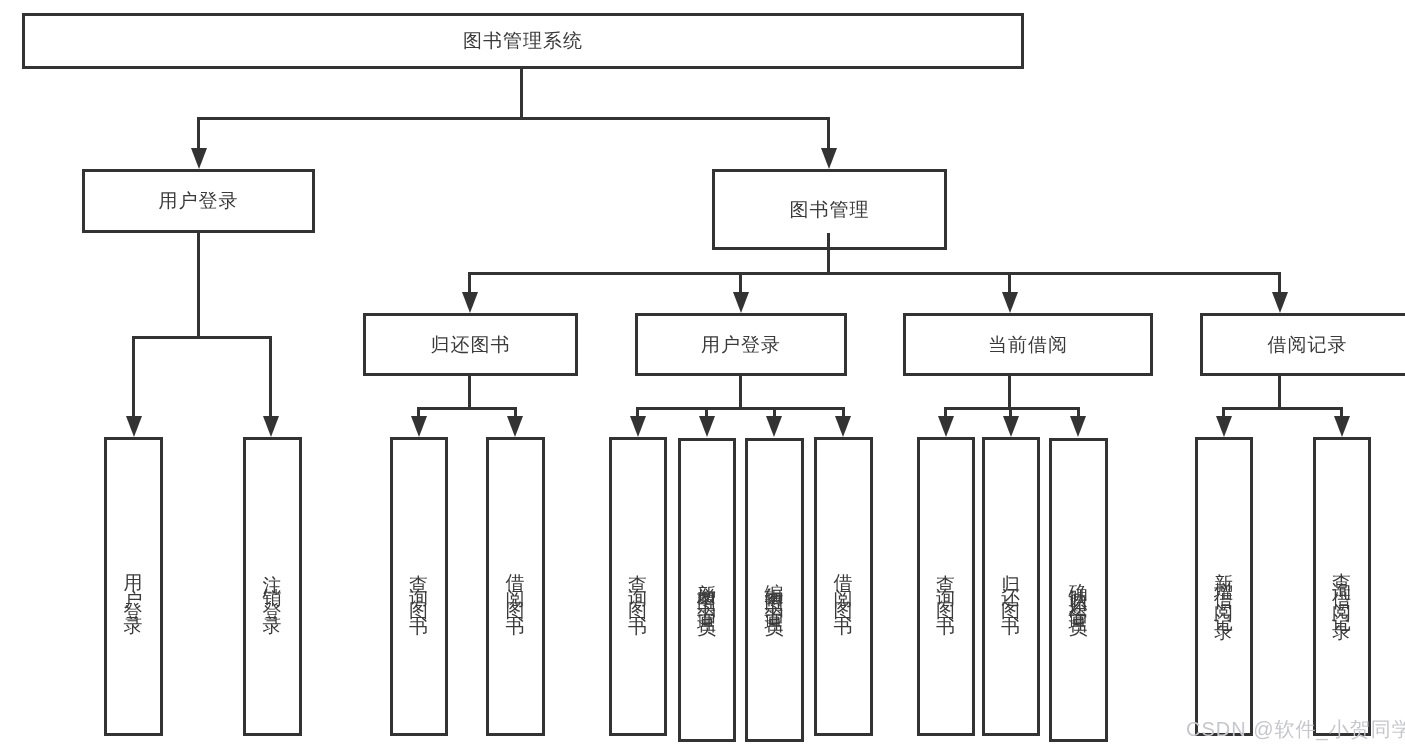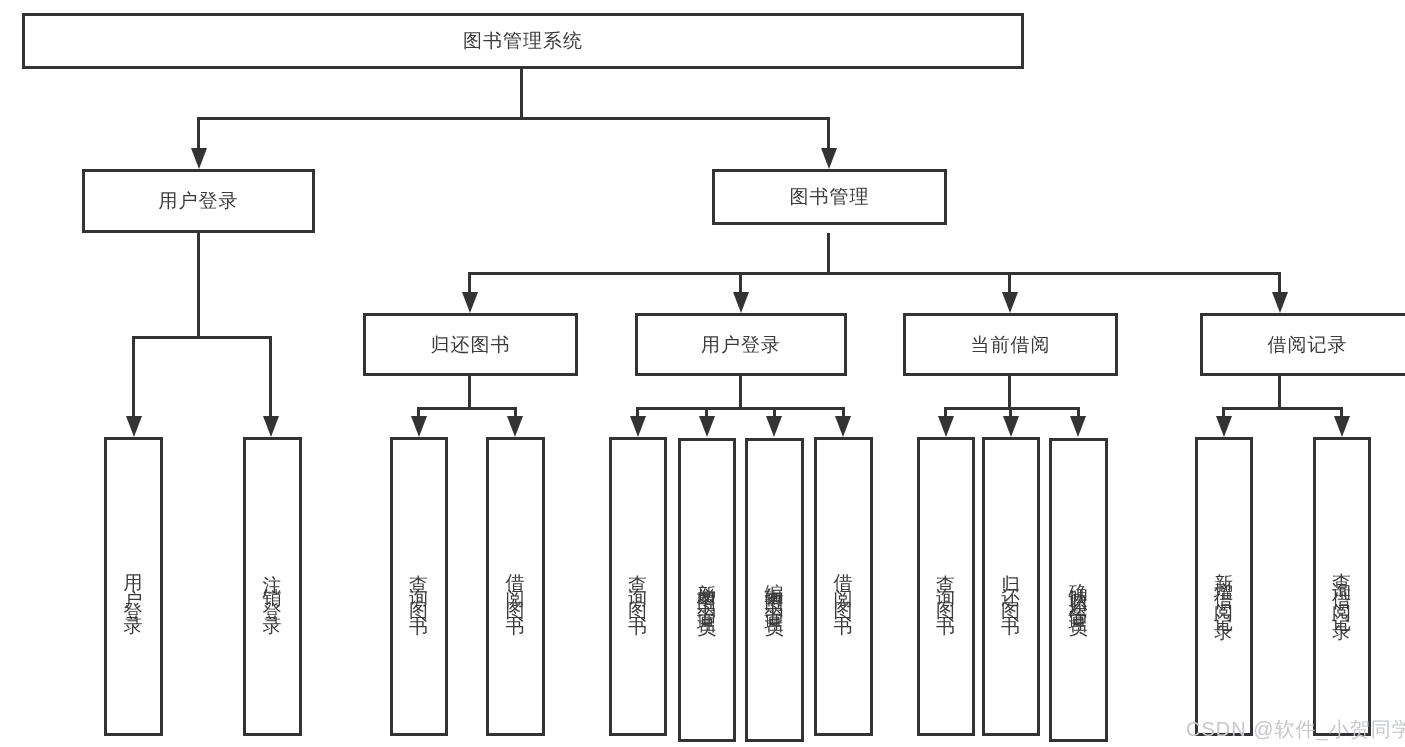--- a/index.html
+++ b/index.html
@@ -58,21 +58,21 @@
   <div class="vl" style="left:520px; top:68px;  height:50px;"></div>
   <div class="hl" style="left:197px; top:117px; width:633px;"></div>
   <div class="vl" style="left:197px; top:117px; height:33px;"></div>
   <div class="ar" style="left:191px; top:148px;"></div>
   <div class="vl" style="left:827px; top:117px; height:33px;"></div>
   <div class="ar" style="left:821px; top:148px;"></div>
 
   <div class="box" style="left:82px; top:169px; width:233px; height:64px;">
     <span>用户登录</span>
   </div>
-  <div class="box" style="left:712px; top:169px; width:235px; height:56px;">
+  <div class="box" style="left:712px; top:169px; width:235px; height:81px;">
     <span>图书管理</span>
   </div>
 
   <div class="vl" style="left:197px; top:233px; height:103px;"></div>
   <div class="hl" style="left:132px; top:336px; width:140px;"></div>
   <div class="vl" style="left:132px; top:336px; height:80px;"></div>
   <div class="ar" style="left:126px; top:416px;"></div>
   <div class="vl" style="left:269px; top:336px; height:80px;"></div>
   <div class="ar" style="left:263px; top:416px;"></div>
 
@@ -86,21 +86,21 @@
   <div class="ar" style="left:1002px; top:292px;"></div>
   <div class="vl" style="left:1278px; top:272px; height:21px;"></div>
   <div class="ar" style="left:1272px; top:292px;"></div>
 
   <div class="box" style="left:363px; top:313px; width:215px; height:63px;">
     <span>归还图书</span>
   </div>
   <div class="box" style="left:635px; top:313px; width:212px; height:63px;">
     <span>用户登录</span>
   </div>
-  <div class="box" style="left:903px; top:313px; width:215px; height:63px;">
+  <div class="box" style="left:903px; top:313px; width:250px; height:63px;">
     <span>当前借阅</span>
   </div>
   <div class="box" style="left:1172px; top:313px; width:215px; height:63px;margin-left:28px;">
     <span>借阅记录</span>
   </div>
 
   <div class="vl" style="left:468px; top:376px; height:31px;"></div>
   <div class="hl" style="left:417px; top:407px; width:100px;"></div>
   <div class="vl" style="left:417px; top:407px; height:10px;"></div>
   <div class="ar" style="left:411px; top:416px;"></div>

